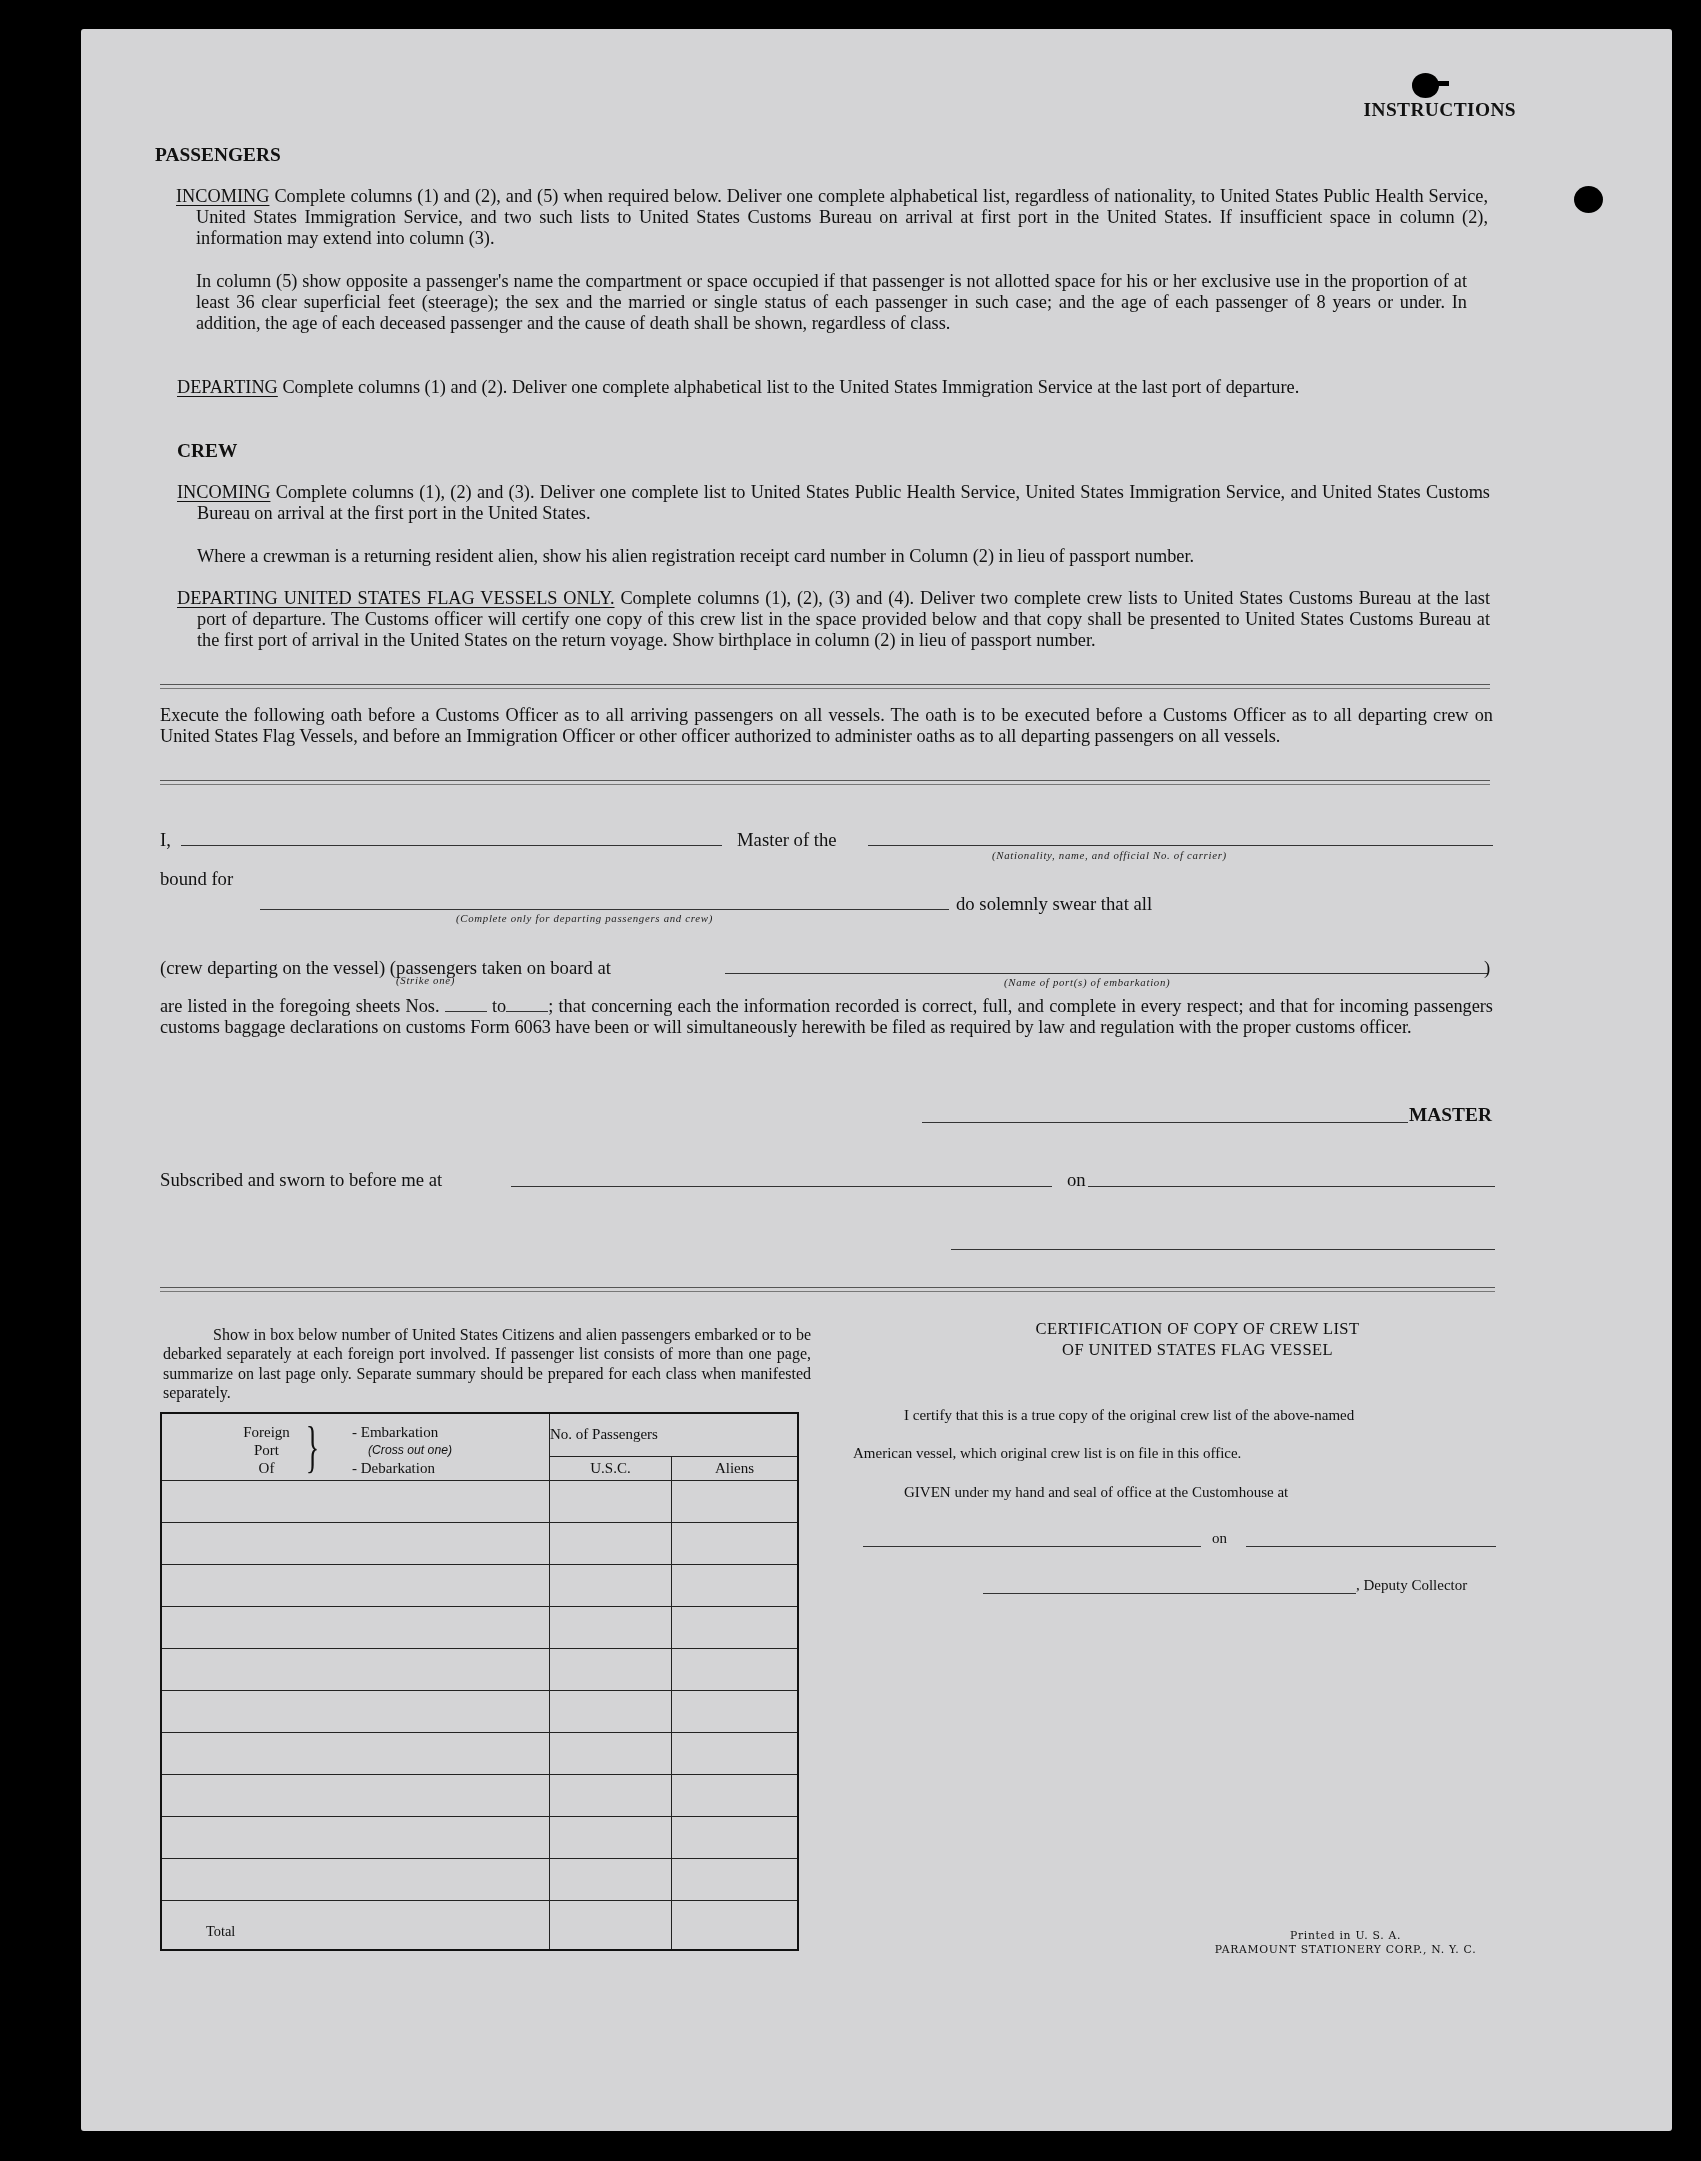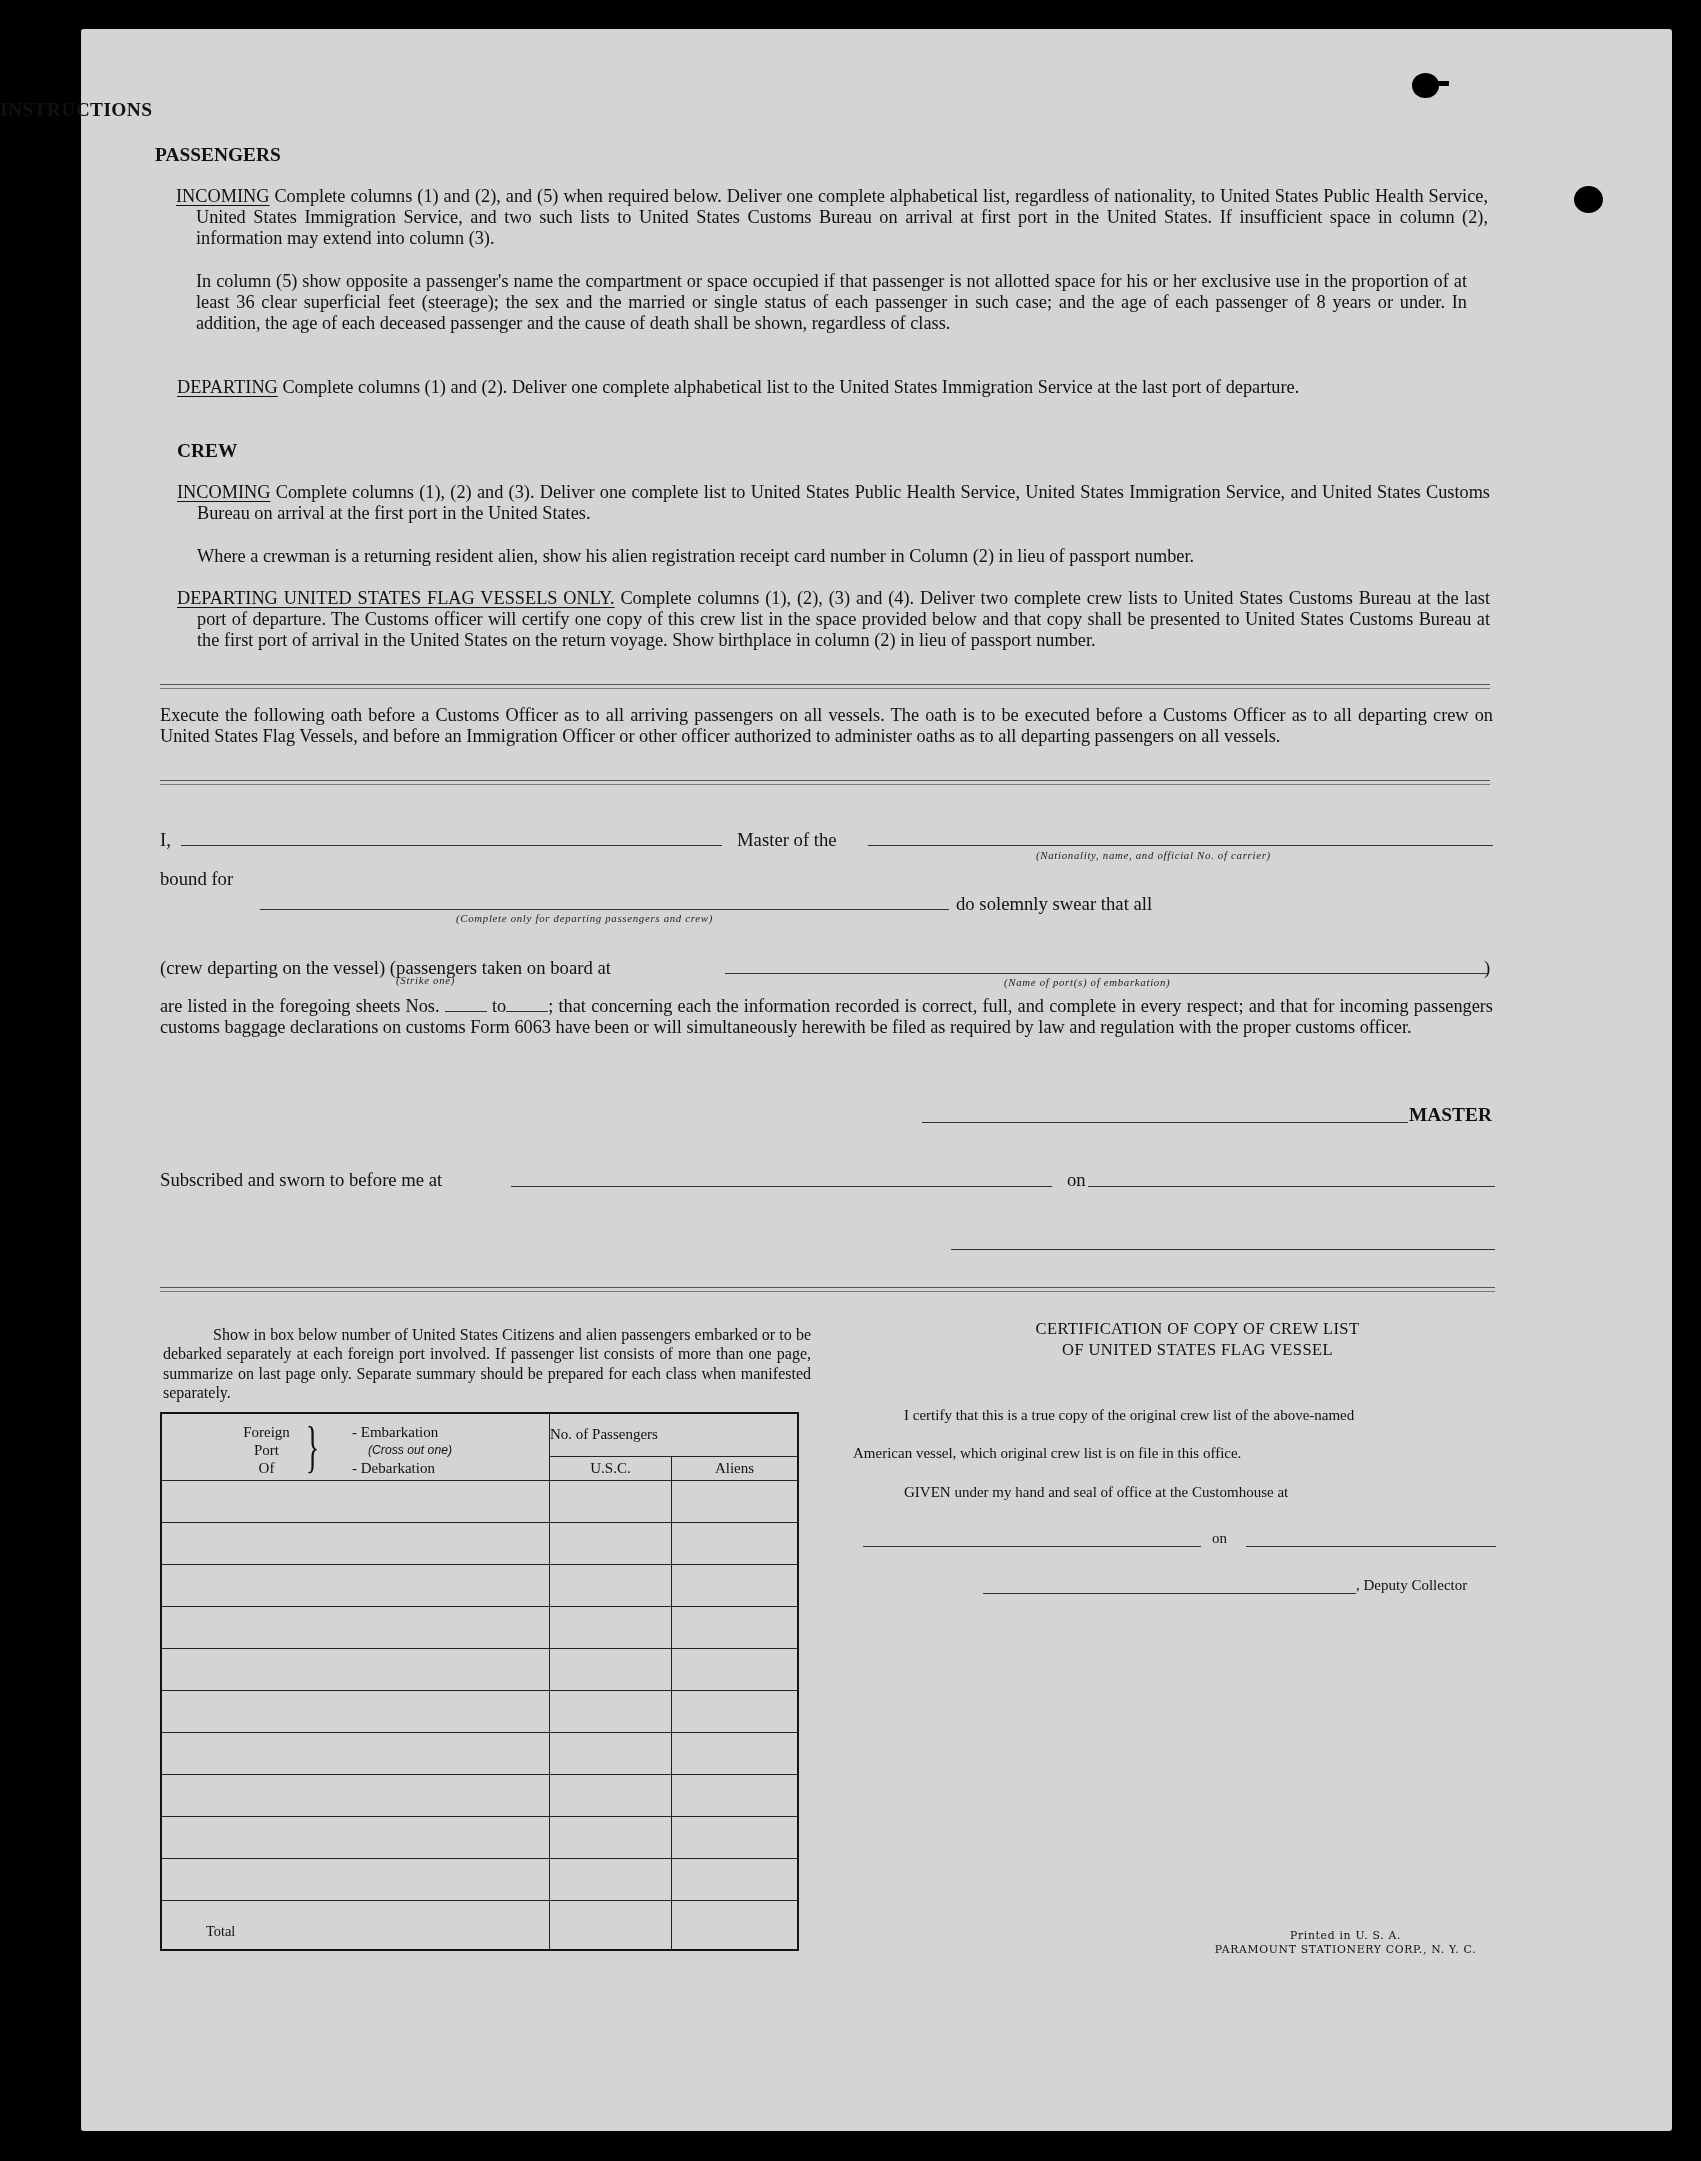--- a/index.html
+++ b/index.html
@@ -25,21 +25,21 @@
 </style>
 </head>
 <body>
 
 <div class="paper"></div>
 
 <div class="blot" style="left:1412px;top:73px;width:27px;height:24.5px;"></div>
 <div class="abs" style="left:1436px;top:81px;width:13px;height:5px;background:#000;"></div>
 <div class="blot" style="left:1574px;top:186px;width:29px;height:27px;"></div>
 
-<div class="abs title" style="left:0;top:99px;width:1516px;text-align:left;">INSTRUCTIONS</div>
+<div class="abs title" style="left:0;top:99px;width:1516px;text-align:right;">INSTRUCTIONS</div>
 
 <div class="abs head" style="left:155px;top:144px;">PASSENGERS</div>
 
 <div class="abs para hang" style="left:176px;top:186px;width:1292px;">
   <span class="ul">INCOMING</span>
   <span>Complete columns (1) and (2), and (5) when required below. Deliver one complete alphabetical list, regardless of nationality, to United States Public Health Service, United States Immigration Service, and two such lists to United States Customs Bureau on arrival at first port in the United States. If insufficient space in column (2), information may extend into column (3).</span>
 </div>
 
 <div class="abs para" style="left:196px;top:271px;width:1271px;">In column (5) show opposite a passenger's name the compartment or space occupied if that passenger is not allotted space for his or her exclusive use in the proportion of at least 36 clear superficial feet (steerage); the sex and the married or single status of each passenger in such case; and the age of each passenger of 8 years or under. In addition, the age of each deceased passenger and the cause of death shall be shown, regardless of class.</div>
 
@@ -65,21 +65,21 @@
 <div class="rule2" style="left:160px;top:684px;width:1330px;"></div>
 
 <div class="abs para" style="left:160px;top:705px;width:1333px;">Execute the following oath before a Customs Officer as to all arriving passengers on all vessels. The oath is to be executed before a Customs Officer as to all departing crew on United States Flag Vessels, and before an Immigration Officer or other officer authorized to administer oaths as to all departing passengers on all vessels.</div>
 
 <div class="rule2" style="left:160px;top:780px;width:1330px;"></div>
 
 <div class="abs t" style="left:160px;top:829px;">I,</div>
 <div class="line" style="left:181px;top:845px;width:541px;"></div>
 <div class="abs t" style="left:737px;top:829px;">Master of the</div>
 <div class="line" style="left:868px;top:845px;width:625px;"></div>
-<div class="abs cap" style="left:1036px;top:849px;text-align:center;">(Nationality, name, and official No. of carrier)</div>
+<div class="abs cap" style="left:992px;top:849px;text-align:center;">(Nationality, name, and official No. of carrier)</div>
 
 <div class="abs t" style="left:160px;top:868px;">bound for</div>
 <div class="line" style="left:260px;top:909px;width:689px;"></div>
 <div class="abs cap" style="left:456px;top:912px;">(Complete only for departing passengers and crew)</div>
 <div class="abs t" style="left:956px;top:893px;">do solemnly swear that all</div>
 
 <div class="abs t" style="left:160px;top:957px;">(crew departing on the vessel) (passengers taken on board at</div>
 <div class="line" style="left:725px;top:973px;width:763px;"></div>
 <div class="abs t" style="left:1484px;top:957px;">)</div>
 <div class="abs cap" style="left:396px;top:974px;">(Strike one)</div>

